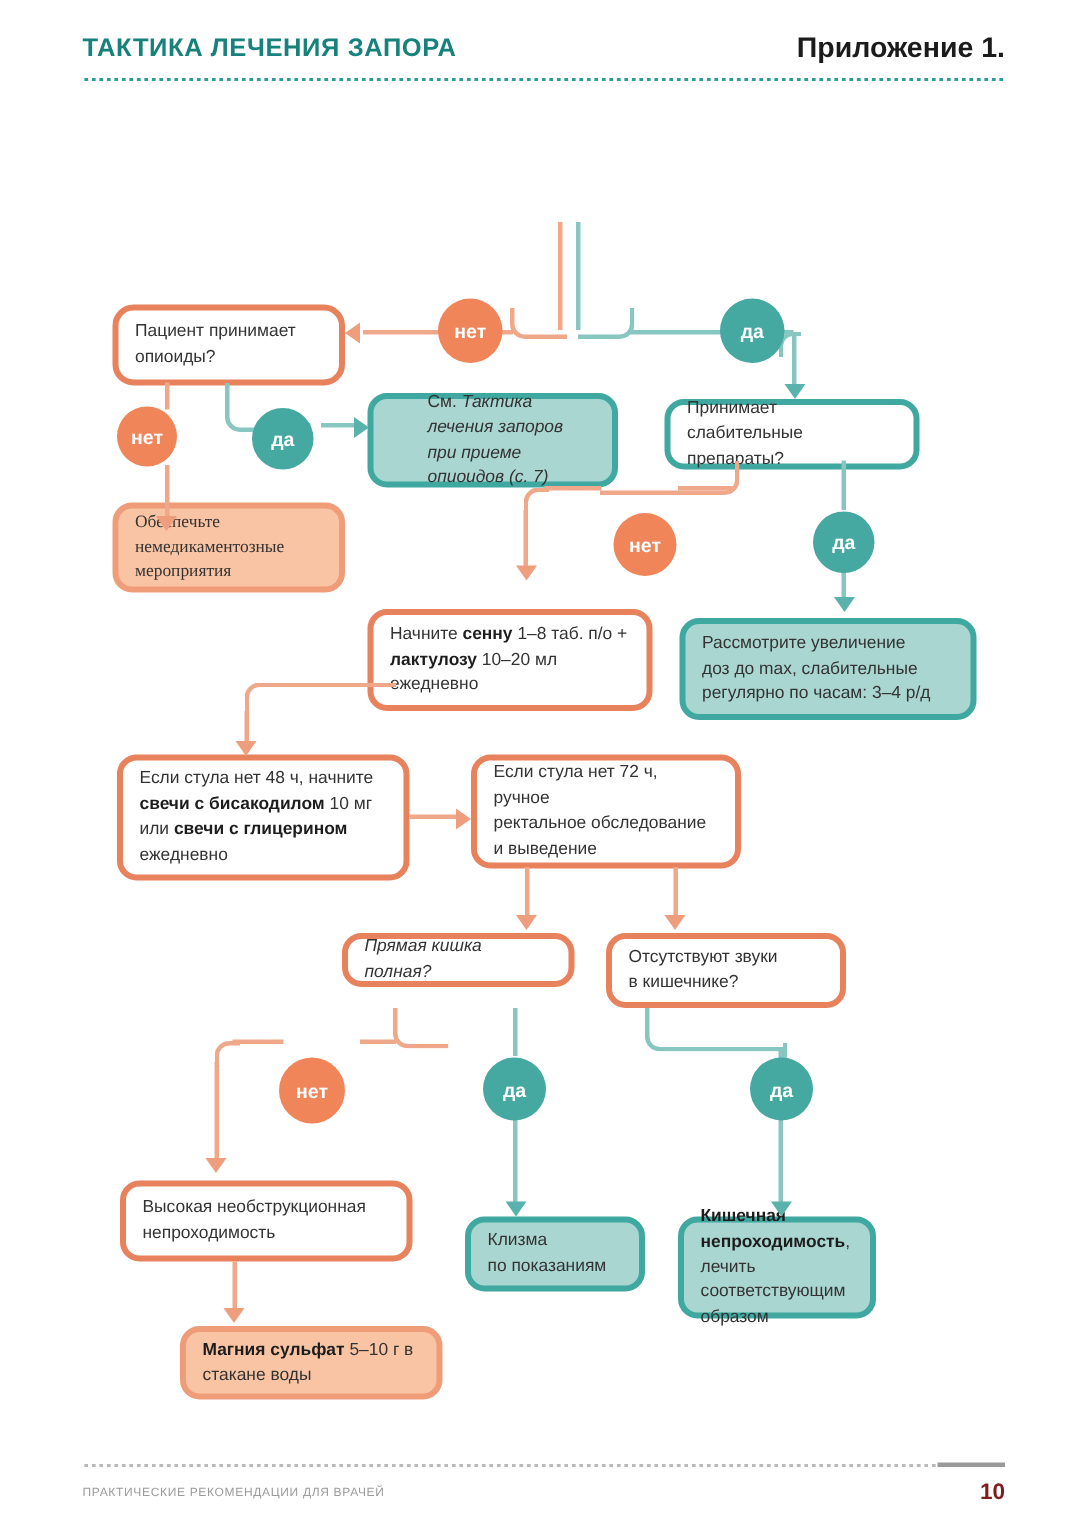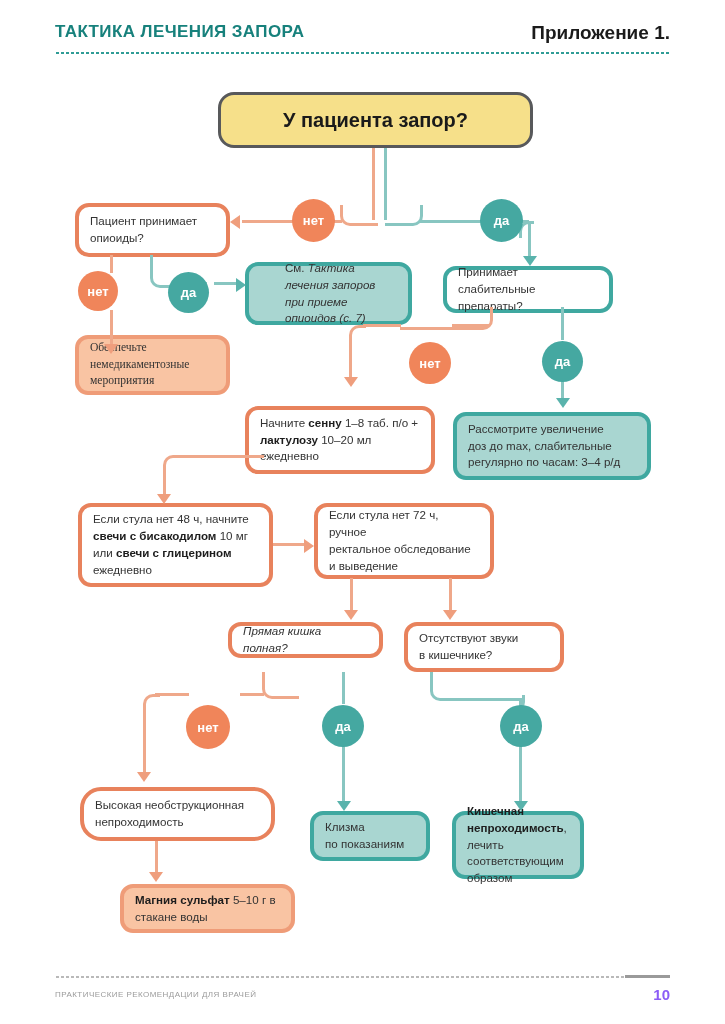--- a/index.html
+++ b/index.html
@@ -35,21 +35,21 @@
     background-image:radial-gradient(circle,#b9b9b9 45%,rgba(0,0,0,0) 46%);
     background-size:5px 2px;background-repeat:repeat-x;
   }
   .ftr-tick{position:absolute;left:625px;top:975px;width:45px;height:3px;background:#9a9a9a;}
   .ftr-text{
     position:absolute;left:55px;top:990px;
     font-size:8px;letter-spacing:.45px;color:#9b9b9b;
   }
   .ftr-page{
     position:absolute;right:55px;top:986px;
-    font-size:15px;font-weight:bold;color:#8b5cf6;
+    font-size:15px;font-weight:bold;color:#7f1d1d;
   }
 
   
   .node{
     position:absolute;box-sizing:border-box;
     border-radius:13px;
     display:flex;align-items:center;
     font-size:11.6px;line-height:1.45;
     padding:6px 11px;
   }
@@ -169,23 +169,20 @@
 
   <div class="elb t" style="left:430px;top:672px;width:90px;height:26px;border-left-width:3px;border-bottom-width:3px;border-top-width:0;border-right-width:0;border-radius:0 0 0 10px;"></div>
   <div class="elb t" style="left:508px;top:695px;width:14px;height:14px;border-right-width:3px;border-bottom-width:3px;border-top-width:0;border-left-width:0;border-radius:0 0 10px 0;"></div>
   <div class="ln t" style="left:519px;top:700px;width:3px;height:32px;"></div>
   <div class="ln t" style="left:519px;top:744px;width:3px;height:62px;"></div>
   <div class="arw down t" style="left:514px;top:801px;"></div>
 
   <div class="ln o" style="left:155px;top:841px;width:3px;height:36px;"></div>
   <div class="arw down o" style="left:149px;top:872px;"></div>
 
-  <div class="node n-root" style="left:218px;top:92px;width:315px;height:56px;">
-    <span class="txt">У пациента запор?</span>
-  </div>
 
   <div class="node n-orange" style="left:75px;top:203px;width:155px;height:54px;border-radius:14px;">
     <span class="txt">
       <span>Пациент принимает</span><br>
       <span>опиоиды?</span>
     </span>
   </div>
 
   <div class="node n-teal-fill" style="left:245px;top:262px;width:167px;height:63px;padding-left:36px;">
     <span class="txt"><span>См. </span><i>Тактика лечения запоров при приеме опиоидов (с. 7)</i></span>
@@ -237,21 +234,21 @@
     </span>
   </div>
 
   <div class="node n-orange" style="left:404px;top:622px;width:160px;height:50px;">
     <span class="txt">
       <span>Отсутствуют звуки</span><br>
       <span>в кишечнике?</span>
     </span>
   </div>
 
-  <div class="node n-orange" style="left:80px;top:787px;width:195px;height:54px;border-radius:21px;">
+  <div class="node n-orange" style="left:80px;top:787px;width:195px;height:54px;">
     <span class="txt">
       <span>Высокая необструкционная</span><br>
       <span>непроходимость</span>
     </span>
   </div>
 
   <div class="node n-orange-fill" style="left:120px;top:884px;width:175px;height:49px;">
     <span class="txt"><b>Магния сульфат</b><span> 5–10 г в стакане воды</span></span>
   </div>
 

